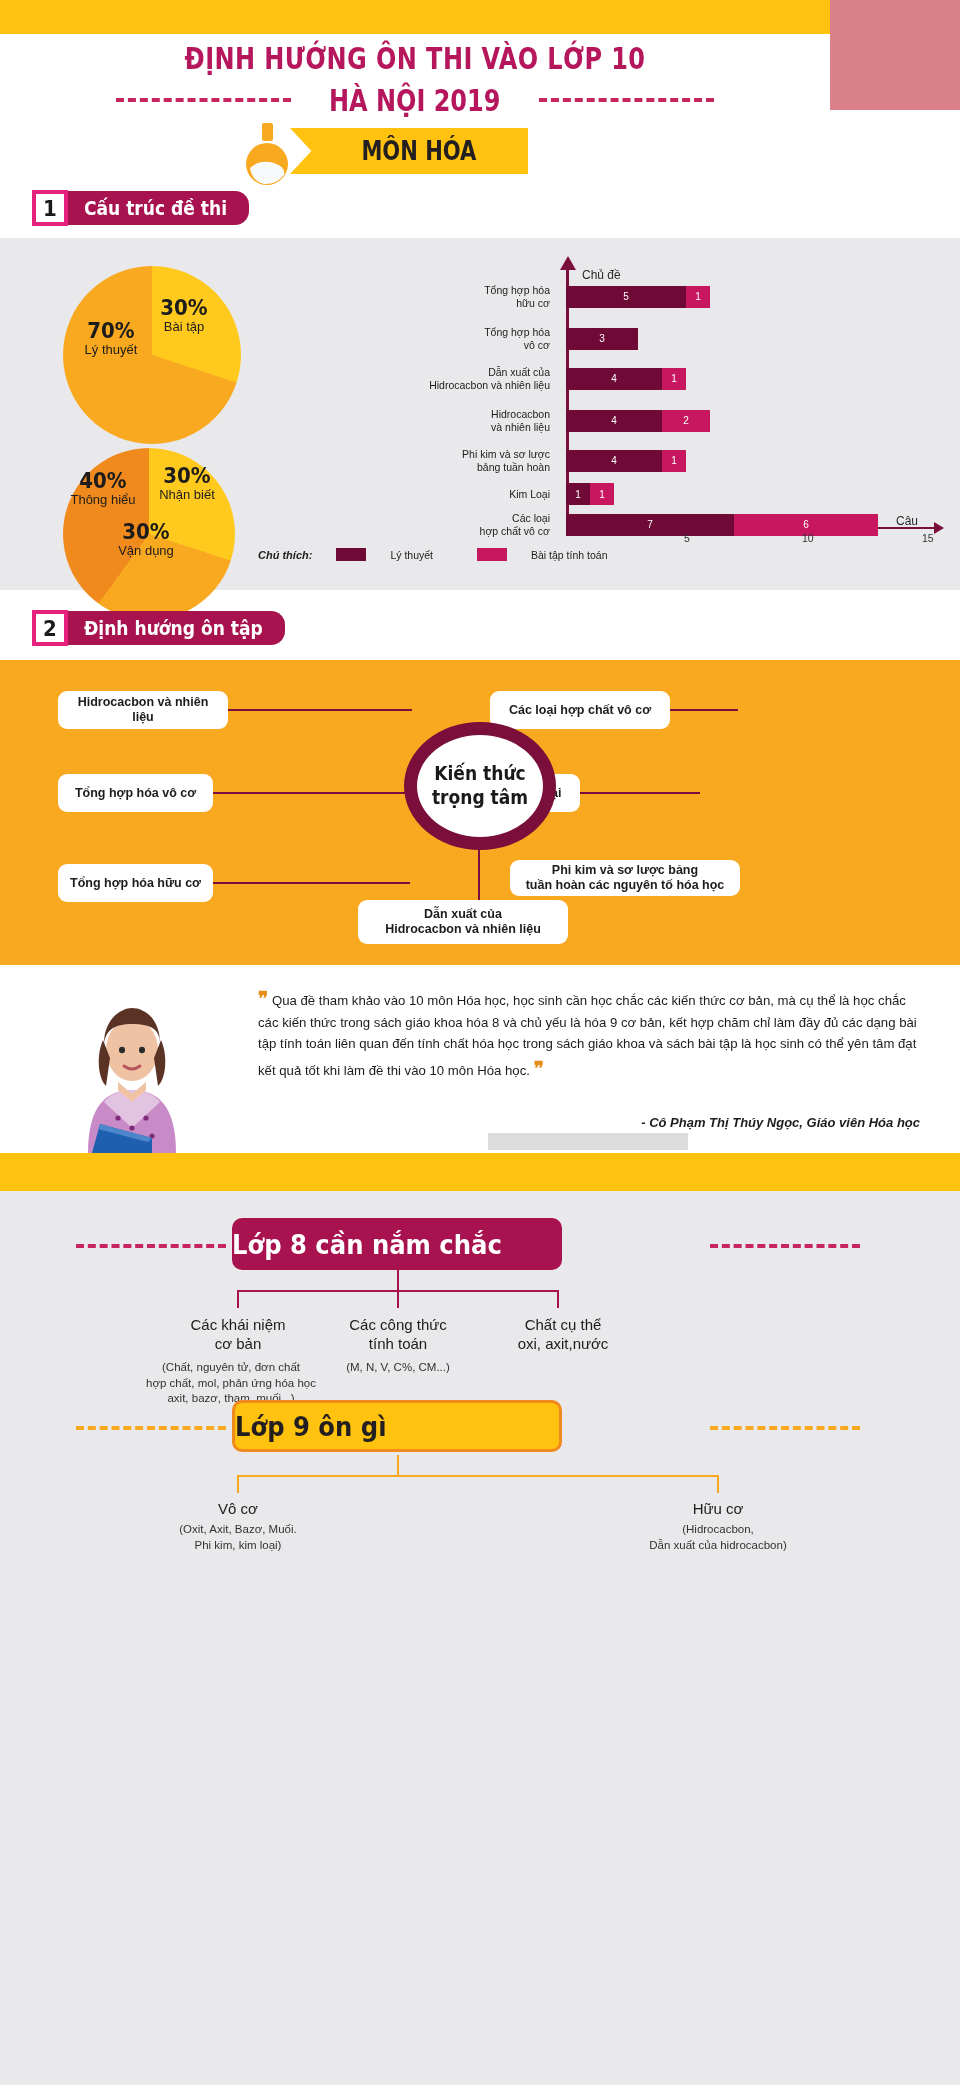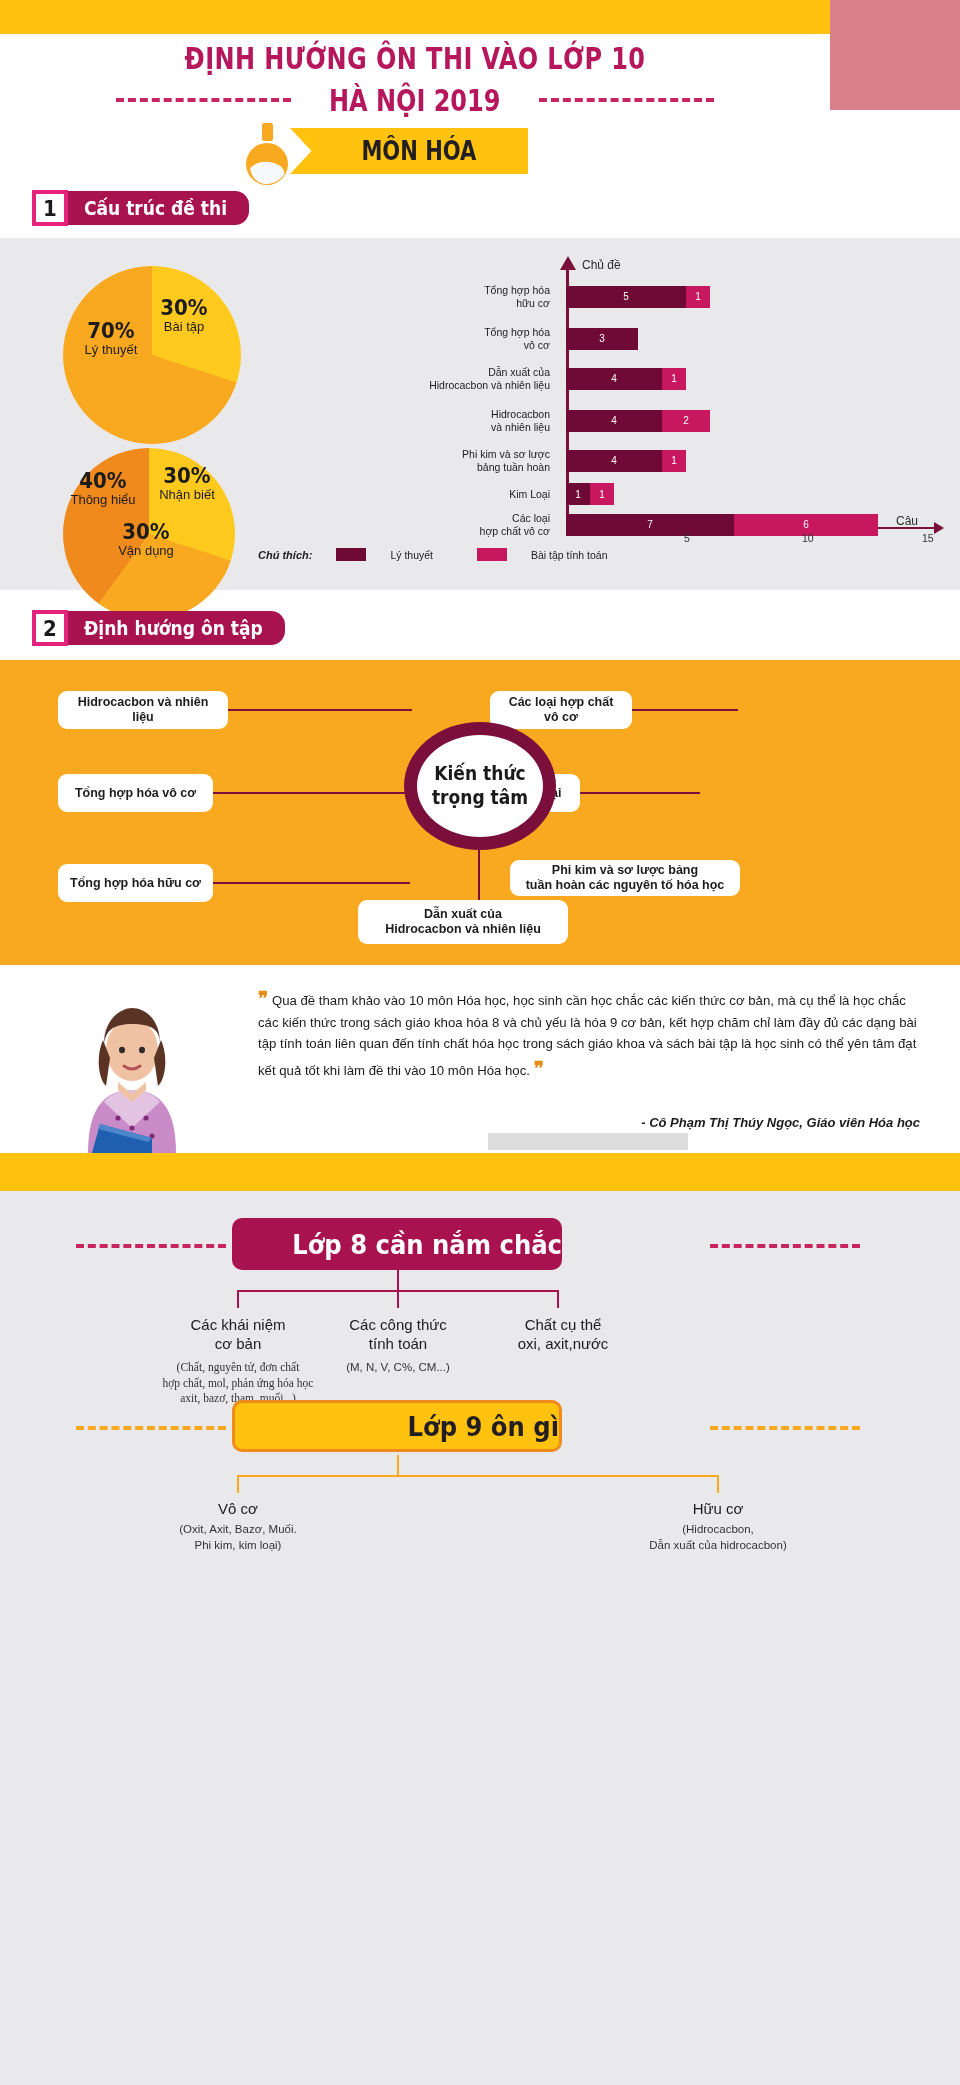--- a/index.html
+++ b/index.html
@@ -105,21 +105,21 @@
   .qmark { color:#E58F1A; font-size:19px; font-weight:bold; }
   .quote-by { position:absolute; right:40px; top:1115px; font-size:13px;
               font-style:italic; font-weight:bold; color:#1c1c1c; }
   .blur-box { position:absolute; left:488px; top:1133px; width:200px; height:17px;
               background:#DCDCDC; }
   .band-yellow { position:absolute; left:0; top:1153px; width:960px; height:38px; background:#FFC20E; }
 
   
   .panel4 { position:absolute; left:0; top:1191px; width:960px; height:894px; background:#E9E9EB; }
   .big-pill { position:absolute; height:52px; border-radius:10px;
-              display:flex; align-items:center; justify-content:flex-end; }
+              display:flex; align-items:center; justify-content:flex-start; }
   .big-pill span { font-family:"DejaVu Sans Condensed","Liberation Sans",sans-serif;
                    font-size:27px; font-weight:bold; }
   .pill-dash { position:absolute; height:0; border-top:4px dashed #C7255F; width:150px; }
   .pill-dash.y { border-top-color:#F9A920; }
   .leaf-t { position:absolute; text-align:center; font-size:15px; font-weight:normal;
             color:#1c1c1c; line-height:1.25; }
   .leaf-s { position:absolute; text-align:center; font-size:11.5px; color:#333; line-height:1.35; }
 </style>
 </head>
 <body>
@@ -180,21 +180,21 @@
     <div class="sml">Thông hiểu</div>
   </div>
   <div class="pie-lbl" style="left:106px; top:521px; width:80px;">
     <div class="big">30%</div>
     <div class="sml">Vận dụng</div>
   </div>
 
   <div class="bars">
     <div class="axis-y"></div>
     <div class="axis-y-arrow"></div>
-    <div class="axis-lbl" style="left:346px; top:2px;">Chủ đề</div>
+    <div class="axis-lbl" style="left:346px; top:12px;">Chủ đề</div>
     <div class="axis-x"></div>
     <div class="axis-x-arrow"></div>
     <div class="axis-lbl" style="left:660px; top:258px;">Câu</div>
 
     <div class="brow" style="top:28px;">
       <div class="cat">
         <div>Tổng hợp hóa</div>
         <div>hữu cơ</div>
       </div>
       <div class="stack">
@@ -300,21 +300,21 @@
   <div class="node tabL" style="left:58px; top:691px; width:170px;">
     <span>Hidrocacbon và nhiên liệu</span>
   </div>
   <div class="node tabL" style="left:58px; top:774px; width:155px;">
     <span>Tổng hợp hóa vô cơ</span>
   </div>
   <div class="node tabL" style="left:58px; top:864px; width:155px;">
     <span>Tổng hợp hóa hữu cơ</span>
   </div>
 
-  <div class="node tabR" style="left:490px; top:691px; width:142px;">
+  <div class="node tabR" style="left:490px; top:691px; width:180px;">
     <span>Các loại hợp chất vô cơ</span>
   </div>
   <div class="node tabR" style="left:490px; top:774px; width:90px;">
     <span>Kim Loại</span>
   </div>
   <div class="node tabR" style="left:510px; top:860px; width:230px; height:36px;">
     <div>
       <div>Phi kim và sơ lược bảng</div>
       <div>tuần hoàn các nguyên tố hóa học</div>
     </div>
@@ -377,21 +377,21 @@
   <div class="connector" style="left:397px; top:1270px; width:2px; height:20px; background:#A7124F;"></div>
   <div class="connector" style="left:237px; top:1290px; width:322px; height:2px; background:#A7124F;"></div>
   <div class="connector" style="left:237px; top:1290px; width:2px; height:18px; background:#A7124F;"></div>
   <div class="connector" style="left:397px; top:1290px; width:2px; height:18px; background:#A7124F;"></div>
   <div class="connector" style="left:557px; top:1290px; width:2px; height:18px; background:#A7124F;"></div>
 
   <div class="leaf-t" style="left:148px; top:1316px; width:180px;">
     <div>Các khái niệm</div>
     <div>cơ bản</div>
   </div>
-  <div class="leaf-s" style="left:120px; top:1360px; width:236px;font-family:Liberation Serif, serif;">
+  <div class="leaf-s" style="left:113px; top:1360px; width:236px;">
     <div>(Chất, nguyên tử, đơn chất</div>
     <div>hợp chất, mol, phản ứng hóa học</div>
     <div>axit, bazơ, tham, muối...)</div>
   </div>
 
   <div class="leaf-t" style="left:308px; top:1316px; width:180px;">
     <div>Các công thức</div>
     <div>tính toán</div>
   </div>
   <div class="leaf-s" style="left:308px; top:1360px; width:180px;">

